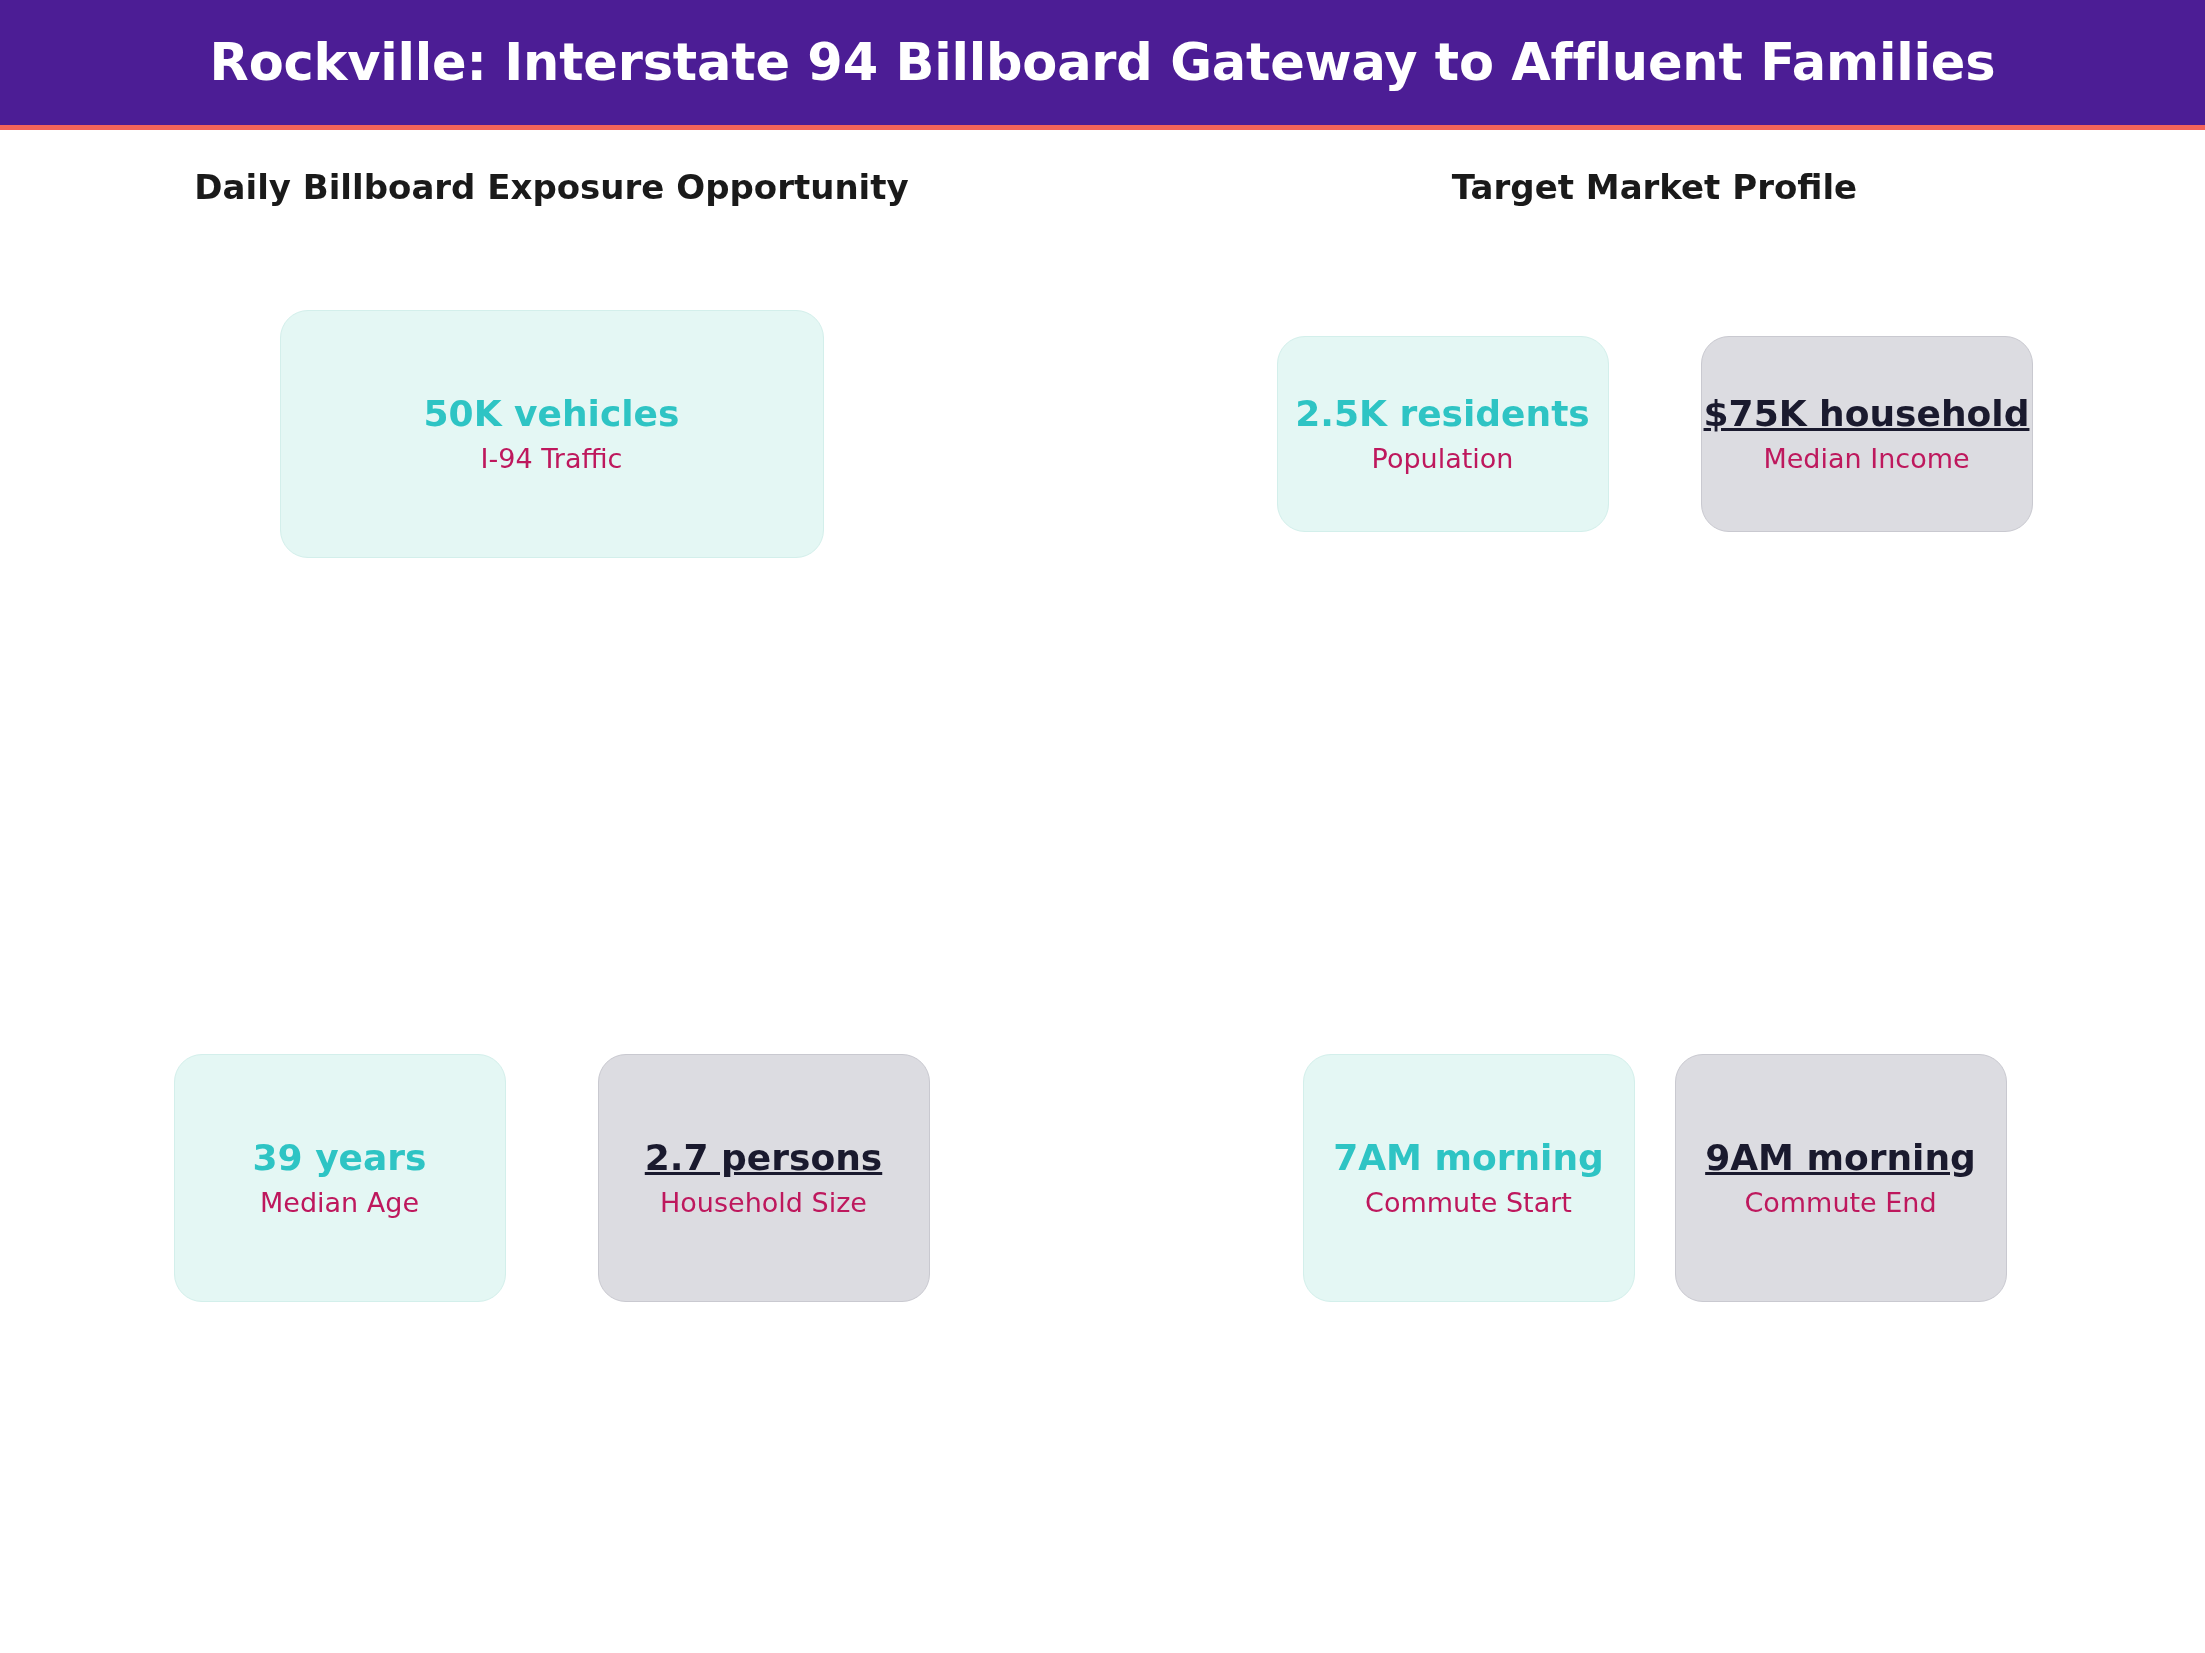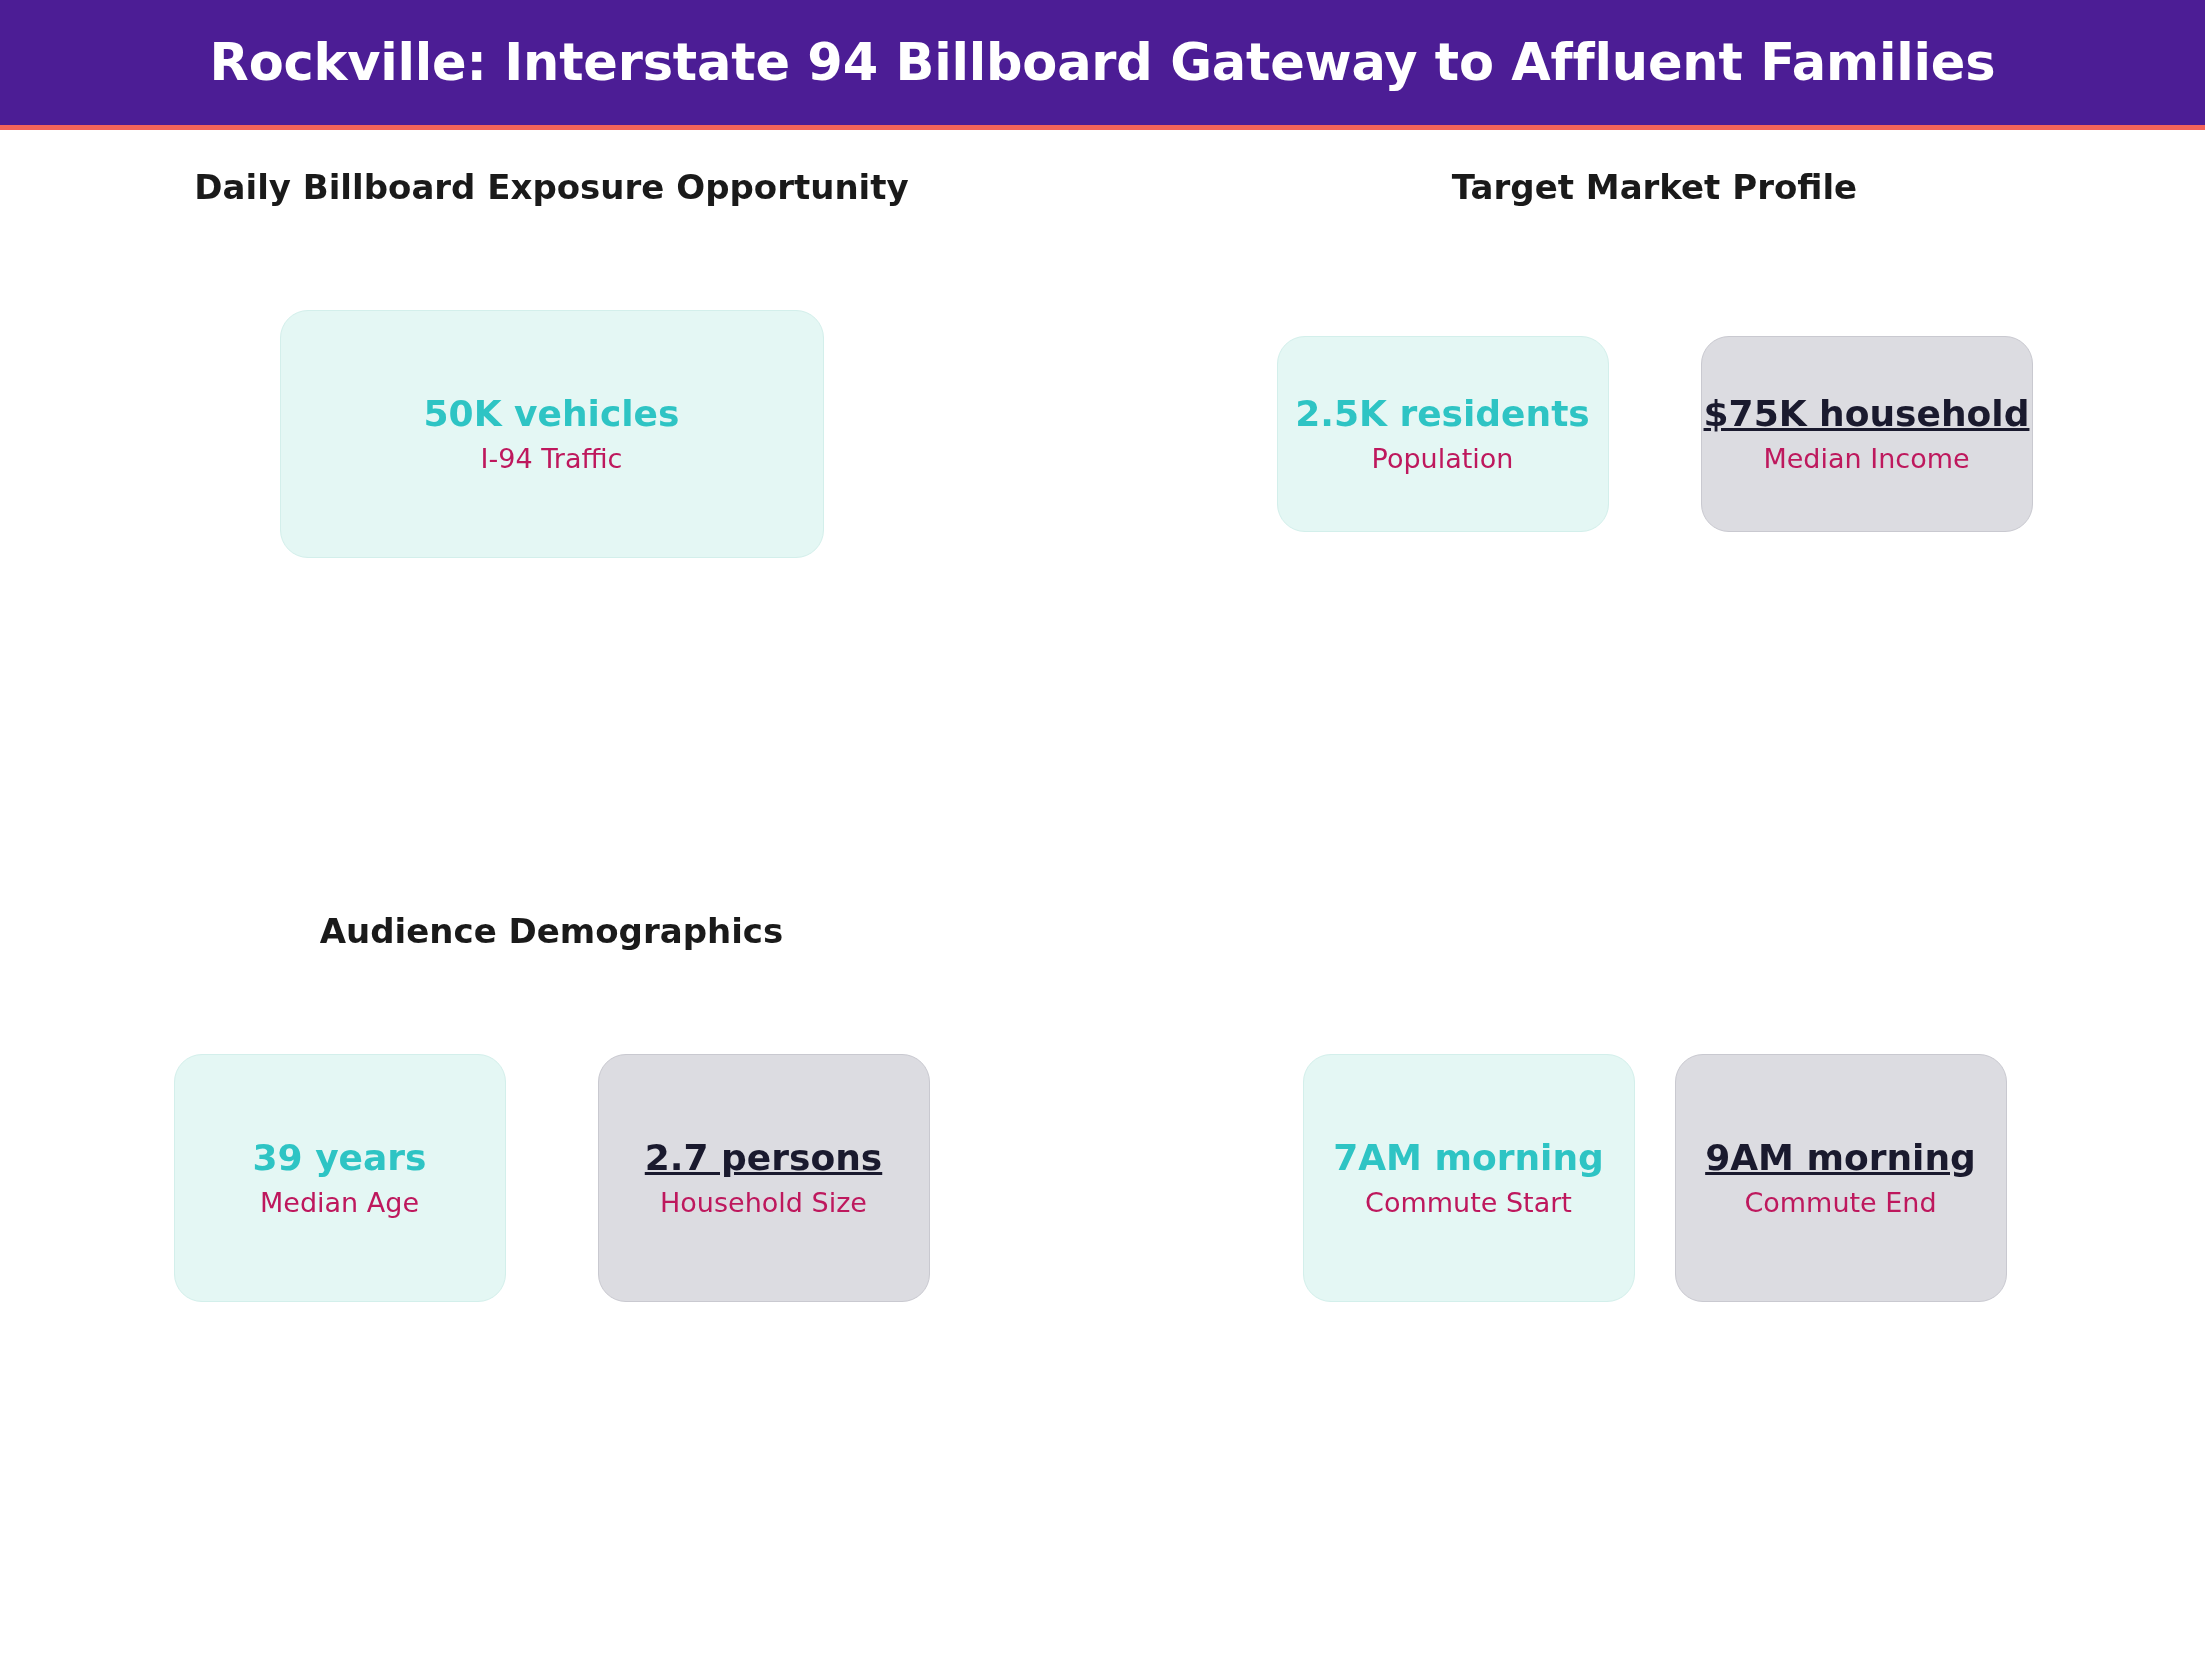--- a/index.html
+++ b/index.html
@@ -158,21 +158,20 @@
         <div class="card-label">Population</div>
       </div>
       <div class="card grey">
         <div class="card-value">$75K household</div>
         <div class="card-label">Median Income</div>
       </div>
     </div>
   </div>
 
   <div class="panel" id="panel-demo">
-    <div class="panel-title">Audience Demographics</div>
     <div class="cards">
       <div class="card teal">
         <div class="card-value">39 years</div>
         <div class="card-label">Median Age</div>
       </div>
       <div class="card grey">
         <div class="card-value">2.7 persons</div>
         <div class="card-label">Household Size</div>
       </div>
     </div>

